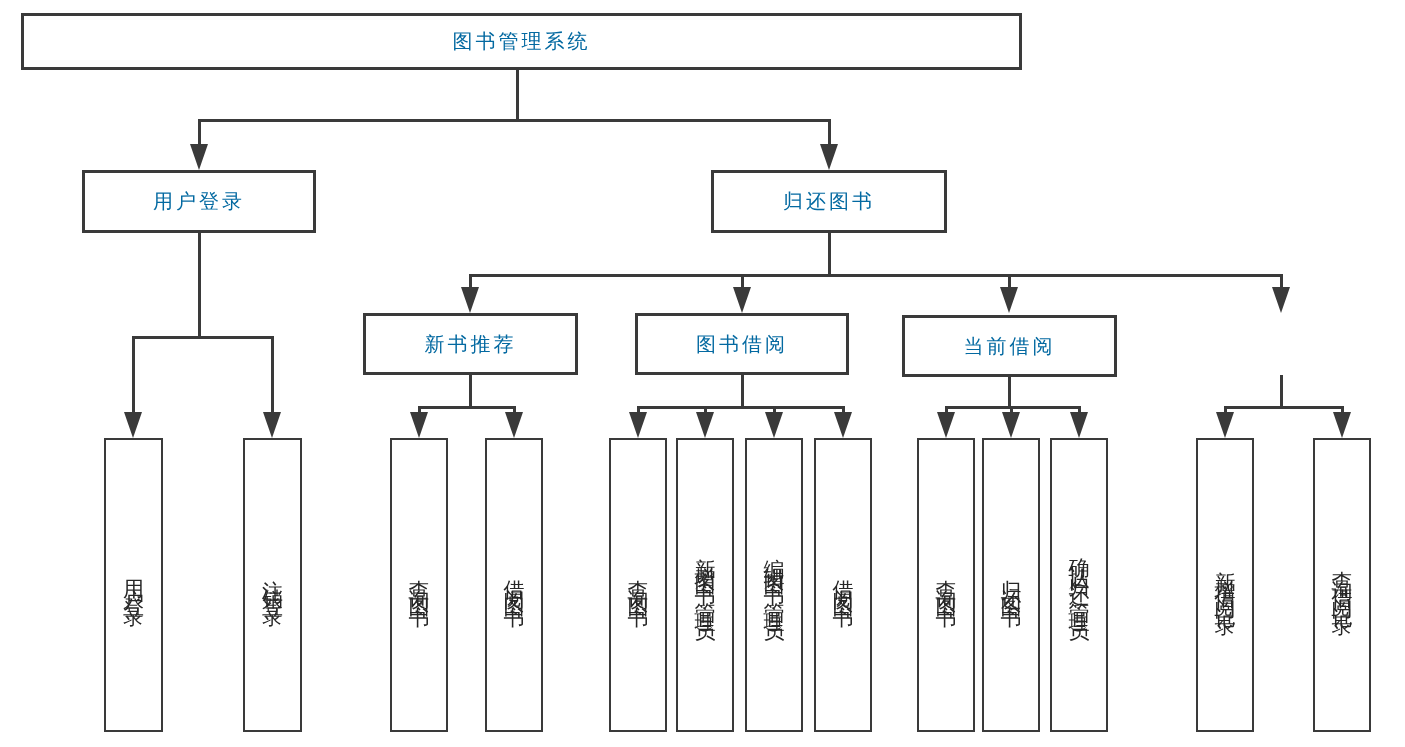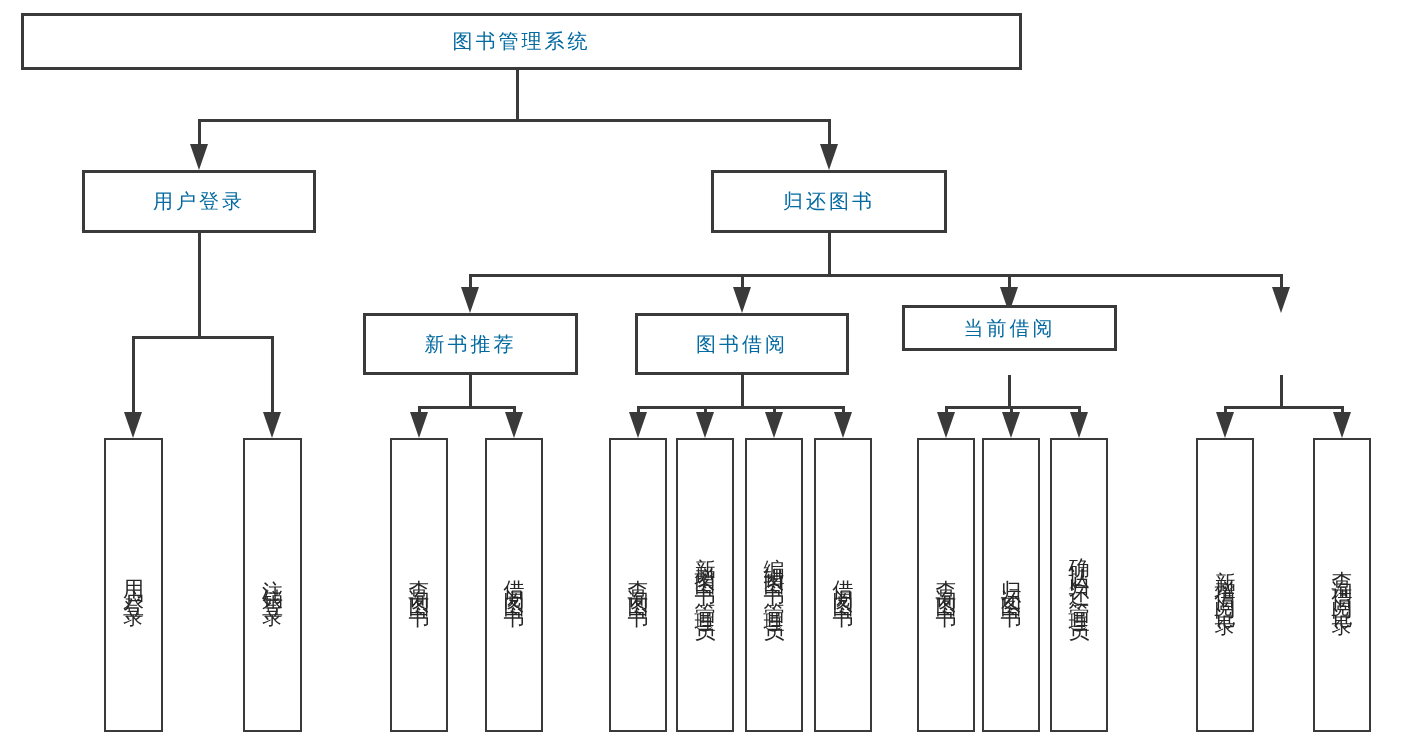--- a/index.html
+++ b/index.html
@@ -49,21 +49,21 @@
   <div class="box" style="left:711px;top:170px;width:236px;height:63px">
     <span class="hlabel">归还图书</span>
   </div>
 
   <div class="box" style="left:363px;top:313px;width:215px;height:62px">
     <span class="hlabel">新书推荐</span>
   </div>
   <div class="box" style="left:635px;top:313px;width:214px;height:62px">
     <span class="hlabel">图书借阅</span>
   </div>
-  <div class="box" style="left:902px;top:305px;width:215px;height:46px">
+  <div class="box" style="left:902px;top:315px;width:215px;height:62px">
     <span class="hlabel">当前借阅</span>
   </div>
 
   <div class="box vbox" style="left:104px;top:438px;width:59px;height:294px">
     <span class="vlabel">用户登录</span>
   </div>
   <div class="box vbox" style="left:243px;top:438px;width:59px;height:294px">
     <span class="vlabel">注销登录</span>
   </div>
 

